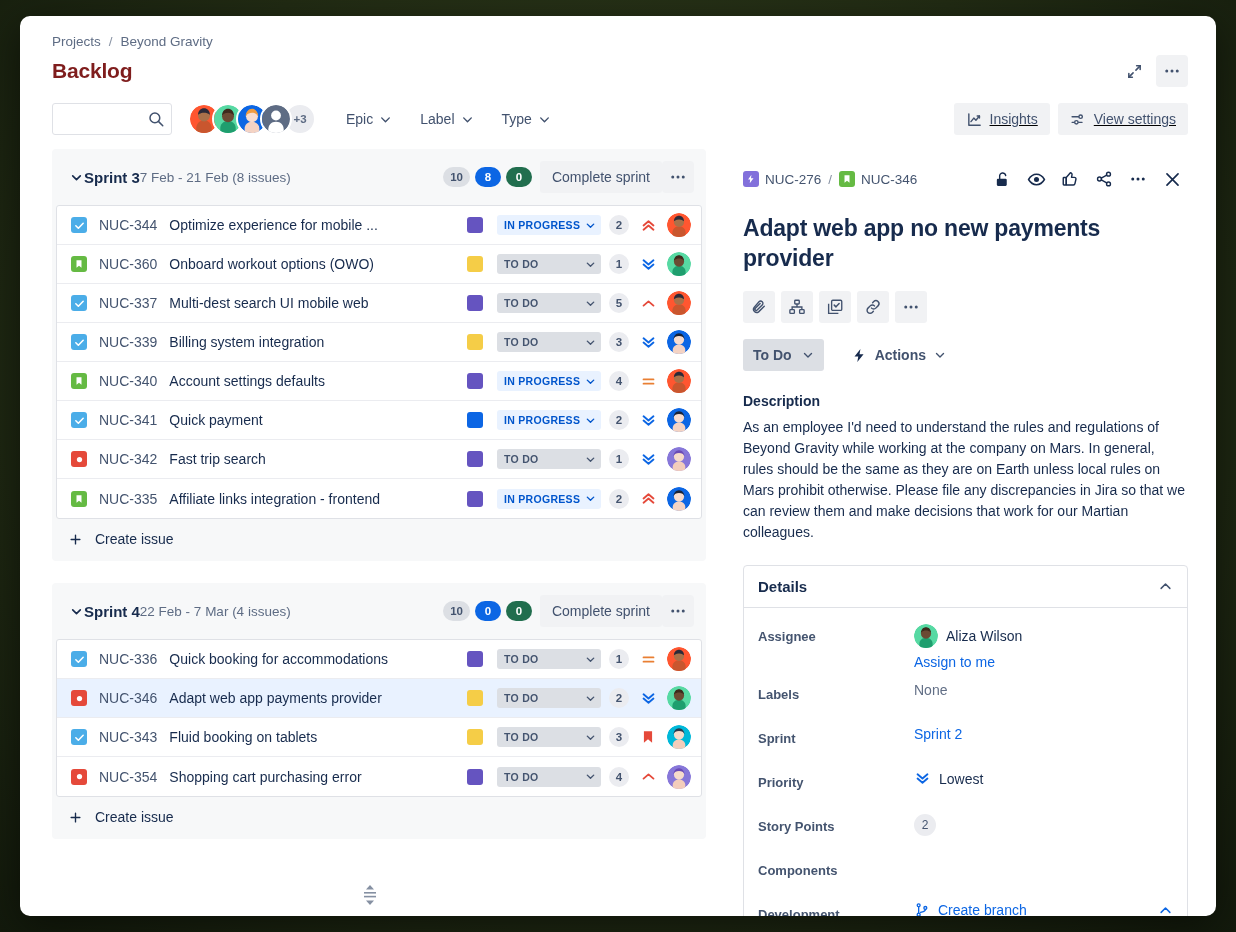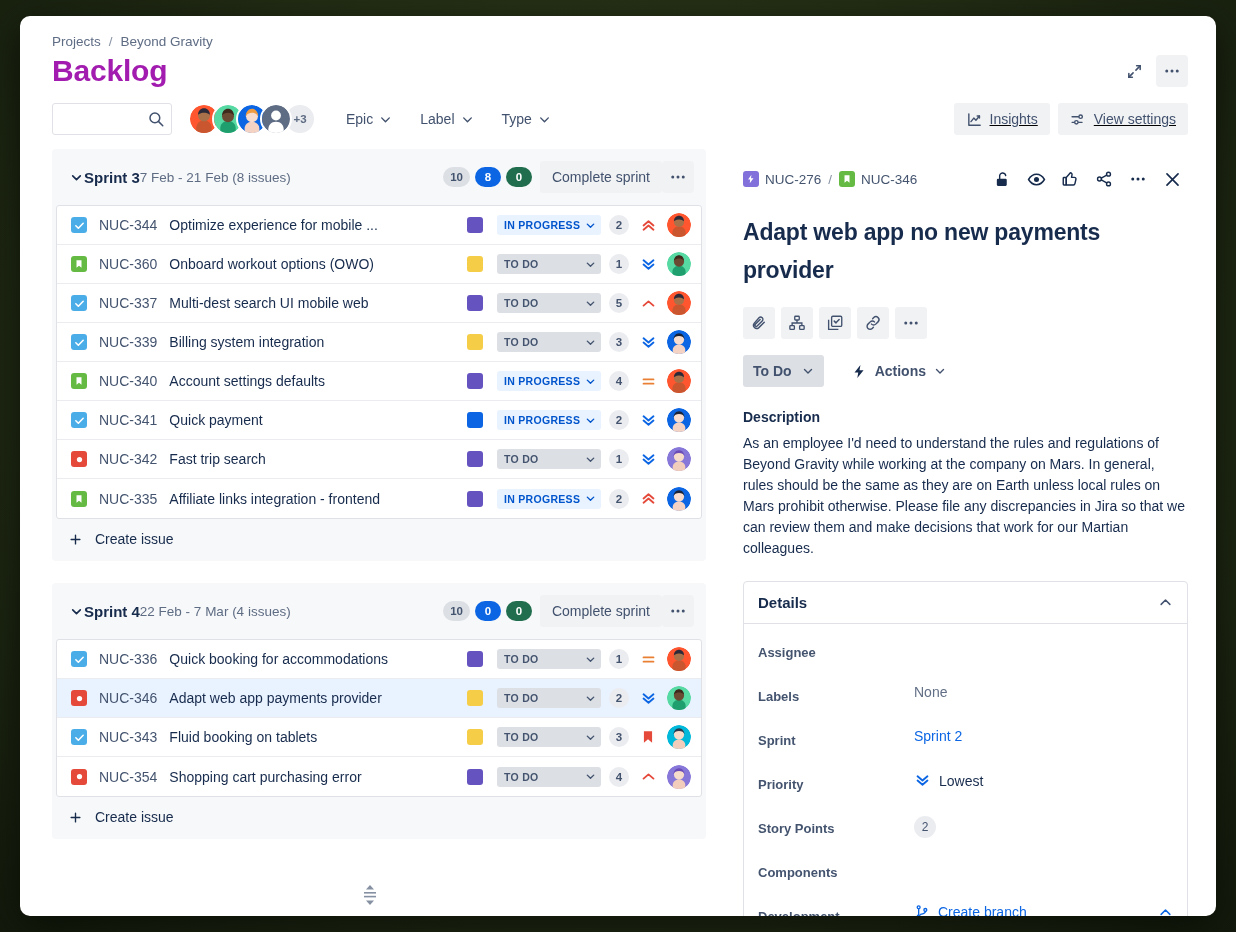--- a/index.html
+++ b/index.html
@@ -31,21 +31,21 @@
     border-radius: 14px;
   }
 
   
   .topbar { position: relative; padding: 18px 28px 0 32px; }
   .breadcrumb { font-size: 13.5px; color: #5e6c84; display: flex; gap: 8px; align-items: center; }
   .breadcrumb a { color: #5e6c84; text-decoration: none; }
   .bc-sep { color: #8993a4; }
 
   .title-row { display: flex; align-items: center; justify-content: space-between; margin-top: 6px; }
-  h1.page-title { font-size: 30px; line-height: 30px; color: #a21caf; font-weight: 600; letter-spacing: -.2px; }
+  h1.page-title { font-size: 21px; line-height: 30px; color: #7f1d1d; font-weight: 600; letter-spacing: -.2px; }
 
   .title-actions { display: flex; align-items: center; gap: 6px; }
   .iconbtn {
     width: 32px; height: 32px; border-radius: 4px; border: none;
     background: transparent; color: #42526e;
     display: flex; align-items: center; justify-content: center; cursor: pointer;
   }
   .iconbtn.filled { background: #f1f2f4; }
 
   
@@ -181,21 +181,21 @@
 
   
   .det-head { display: flex; align-items: center; gap: 0; margin-bottom: 18px; }
   .crumbs { display: flex; align-items: center; gap: 7px; font-size: 13.5px; color: #44546f; }
   .crumb { display: flex; align-items: center; gap: 6px; cursor: pointer; }
   .mini-ico { width: 16px; height: 16px; border-radius: 3px; display: flex; align-items: center; justify-content: center; flex: none; }
   .ico-epic { background: #8270db; }
   .det-actions { margin-left: auto; display: flex; align-items: center; gap: 2px; }
 
   h2.det-title {
-    font-size: 23px; line-height: 38px; font-weight: 600; color: #172b4d;
+    font-size: 23px; line-height: 30px; font-weight: 600; color: #172b4d;
     margin-bottom: 18px; letter-spacing: -.2px;
   }
 
   .det-tools { display: flex; gap: 6px; margin-bottom: 16px; }
   .tool {
     width: 32px; height: 32px; border-radius: 3px; background: #f1f2f4;
     display: flex; align-items: center; justify-content: center; cursor: pointer; color: #42526e;
   }
 
   .status-row { display: flex; align-items: center; gap: 18px; margin-bottom: 22px; }
@@ -1010,20 +1010,34 @@
           <span>
             <svg width="15" height="15" viewBox="0 0 24 24" fill="none" stroke="#42526e" stroke-width="2.4" stroke-linecap="round" stroke-linejoin="round">
                   <path d="M5 15l7-7 7 7"></path>
                 </svg>
           </span>
         </div>
         <div class="dc-body">
 
           <div class="frow">
             <div class="fname">Assignee</div>
+            <div class="fval">
+              <div class="fval-inline">
+                <span class="assignee-av">
+                  <svg width="24" height="24" viewBox="0 0 40 40">
+                        <circle cx="20" cy="20" r="20" fill="#57d9a3"></circle>
+                        <path d="M20 23c-7 0-11 5-11 10v7h22v-7c0-5-4-10-11-10z" fill="#1f9e6e"></path>
+                        <circle cx="20" cy="16" r="8.5" fill="#6b4a33"></circle>
+                        <path d="M11.5 15.5c0-6.5 4-10 8.5-10s8.5 3.5 8.5 10c0 0-2-4.5-8.5-4.5s-8.5 4.5-8.5 4.5z" fill="#3d2a1c"></path>
+                      </svg>
+                </span>
+                <span>Aliza Wilson</span>
+              </div>
+              <a class="link" style="display:inline-block;margin-top:6px">Assign to me</a>
+            </div>
           </div>
 
           <div class="frow">
             <div class="fname">Labels</div>
             <div class="fval fval-muted">None</div>
           </div>
 
           <div class="frow">
             <div class="fname">Sprint</div>
             <div class="fval">

